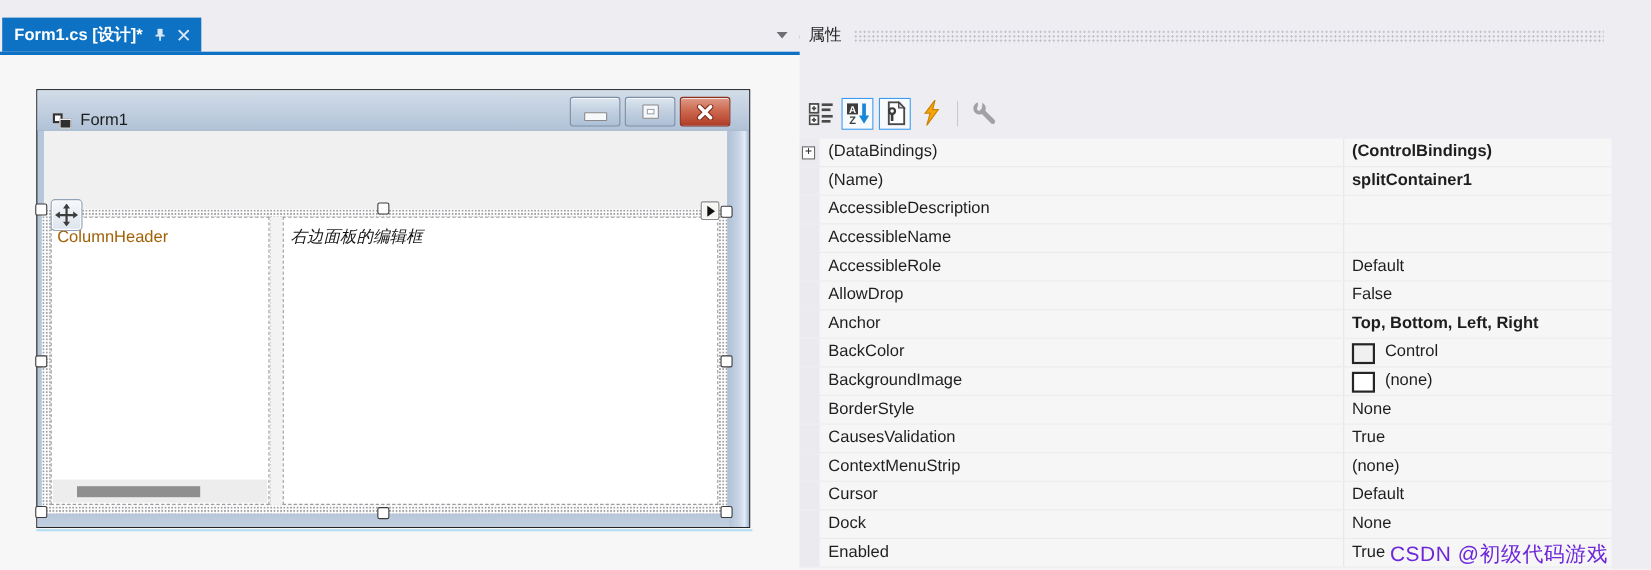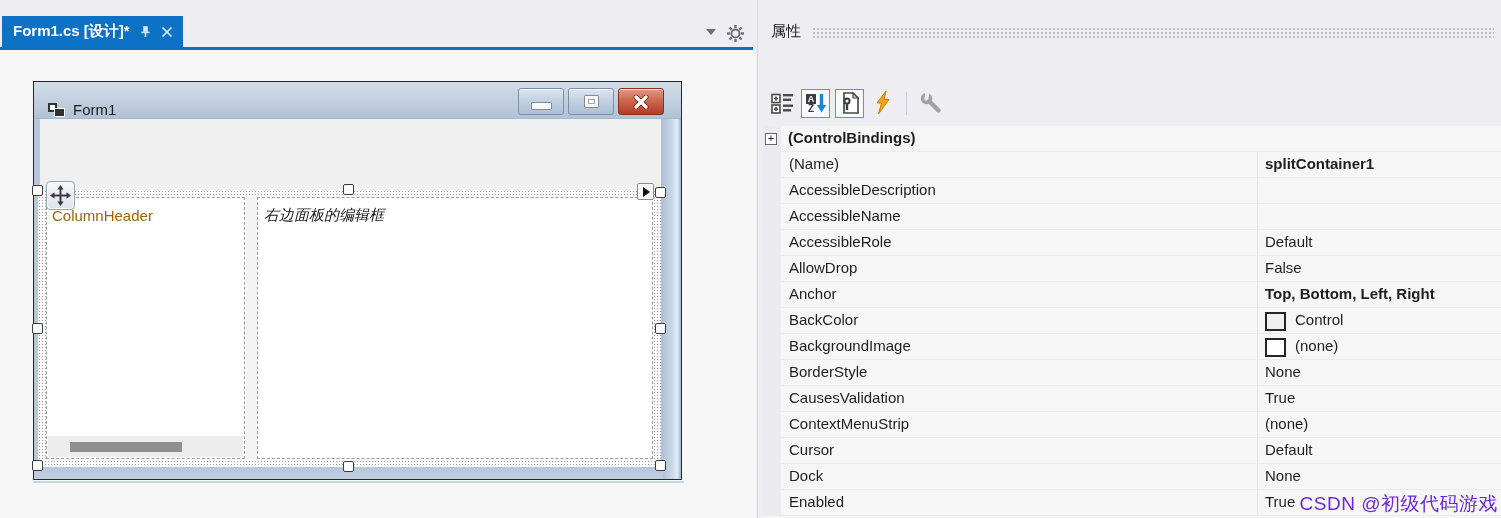--- a/index.html
+++ b/index.html
@@ -95,21 +95,21 @@
     box-shadow:0 0 0 1px #fff inset;
   }
   #smart-tag {
     left:637px; top:183px; width:17px; height:17px; z-index:7;
     border:1px solid #8a8a8a; border-radius:2px; background:#f5f5f1;
     display:flex; align-items:center; justify-content:center;
     box-shadow:0 0 0 1px #fff inset;
   }
 
   
-  #props { left:763px; top:0; width:738px; height:518px; background:#eeeef2; }
+  #props { left:727px; top:0; width:738px; height:518px; background:#eeeef2; }
   #props-title { position:absolute; left:8px; top:22px; font-size:15px; color:#1e1e1e; }
   #props-title-texture {
     position:absolute; left:49px; top:27px; width:682px; height:13px;
     background-image:radial-gradient(#bdbdc9 1px, transparent 1.1px);
     background-size:4px 4px;
   }
   #props-object { position:absolute; left:8px; top:57px; font-size:15.5px; white-space:nowrap; }
   #props-object b { font-weight:bold; margin-right:9px; }
   #props-toolbar { position:absolute; left:6px; top:86px; height:34px; display:flex; align-items:center; gap:5px; }
   .tb-box { width:29px; height:29px; border:1px solid #3d9bf0; background:#f8fbfe; display:flex; align-items:center; justify-content:center; }
@@ -317,20 +317,21 @@
             <line x1="9" y1="9" x2="18.5" y2="18.5" stroke-width="4.4" stroke-linecap="round"></line>
           </g>
           <rect x="5" y="0" width="4" height="5" fill="#eeeef2"></rect>
         </svg>
       </div>
     </div>
 
     <div id="prop-grid">
   <div class="prow">
     <div class="gutter"></div>
+    <div class="pname">(DataBindings)</div>
     <div class="pval bold">
             <span>(ControlBindings)</span>
           </div>
   <span class="expander">+</span>
         </div>
 
   <div class="prow">
     <div class="gutter"></div>
     <div class="pname">(Name)</div>
     <div class="pval bold">

